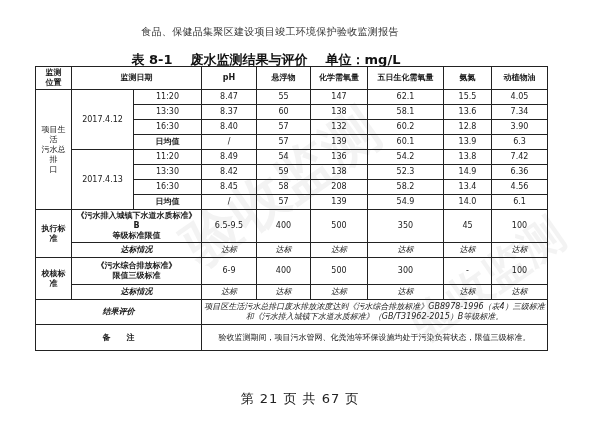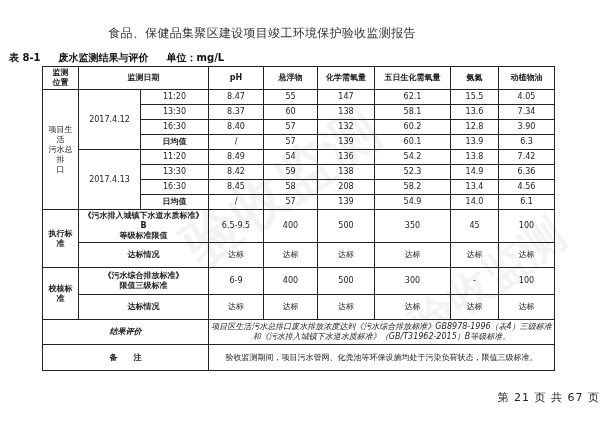--- a/index.html
+++ b/index.html
@@ -2,55 +2,55 @@
 <html><head>
 <meta charset="utf-8">
 <style>
   html,body { margin:0; padding:0; }
   body {
     width:600px; height:424px; background:#ffffff; position:relative;
     font-family:"DejaVu Sans","Liberation Sans",sans-serif; color:#1a1a1a;
     overflow:hidden;
   }
   .doc-header {
-    position:absolute; top:25px; left:0; width:524px; text-align:center;
-    font-size:12px; color:#333; letter-spacing:0.3px;
+    position:absolute; top:25px; left:8px; width:524px; text-align:center;
+    font-size:10px; color:#333; letter-spacing:0.3px;
   }
   .table-title {
-    position:absolute; top:51px; left:0; width:532px; 
-    font-size:10px; font-weight:bold; color:#111;
+    position:absolute; top:51px; left:0; width:532px; text-align:center;
+    font-size:13px; font-weight:bold; color:#111;
   }
   .table-title span { margin:0 9px; }
   table.report {
-    position:absolute; top:66px; left:42px; width:512px;
+    position:absolute; top:66px; left:35px; width:512px;
     border-collapse:collapse; table-layout:fixed;
   }
   table.report td {
     border:1px solid #222; font-size:8px; line-height:1.25;
     text-align:center; vertical-align:middle; padding:1px 2px; overflow:hidden;
   }
   .b { font-weight:bold; }
   .pre { white-space:pre-line; }
   .row-h  { height:22px; }
   .row-d  { height:15px; }
   .row-l  { height:27px; }
-  .row-c  { height:25px; }
+  .row-c  { height:15px;font-style:italic; }
   .row-r  { height:25px;font-style:italic; }
   .row-n  { height:26px; }
   .longtext { font-size:7.5px; padding:1px 4px;margin-top:36px; }
   .watermark {
     position:absolute; font-size:56px; color:rgba(80,80,80,0.07);
     font-weight:bold; transform:rotate(-35deg); pointer-events:none;
     white-space:nowrap;
   }
   .wm1 { top:150px; left:170px; }
   .wm2 { top:250px; left:400px; font-size:44px; }
   .doc-footer {
-    position:absolute; top:390px; left:0; width:600px; text-align:right;
-    font-size:11px; color:#222; letter-spacing:1px;
+    position:absolute; top:390px; left:0; width:600px; text-align:center;
+    font-size:13px; color:#222; letter-spacing:1px;
   }
 </style>
 </head>
 <body>
 
 <div class="watermark wm1">验收监测</div>
 <div class="watermark wm2">验收监测</div>
 
 <div class="doc-header">食品、保健品集聚区建设项目竣工环境保护验收监测报告</div>
 

